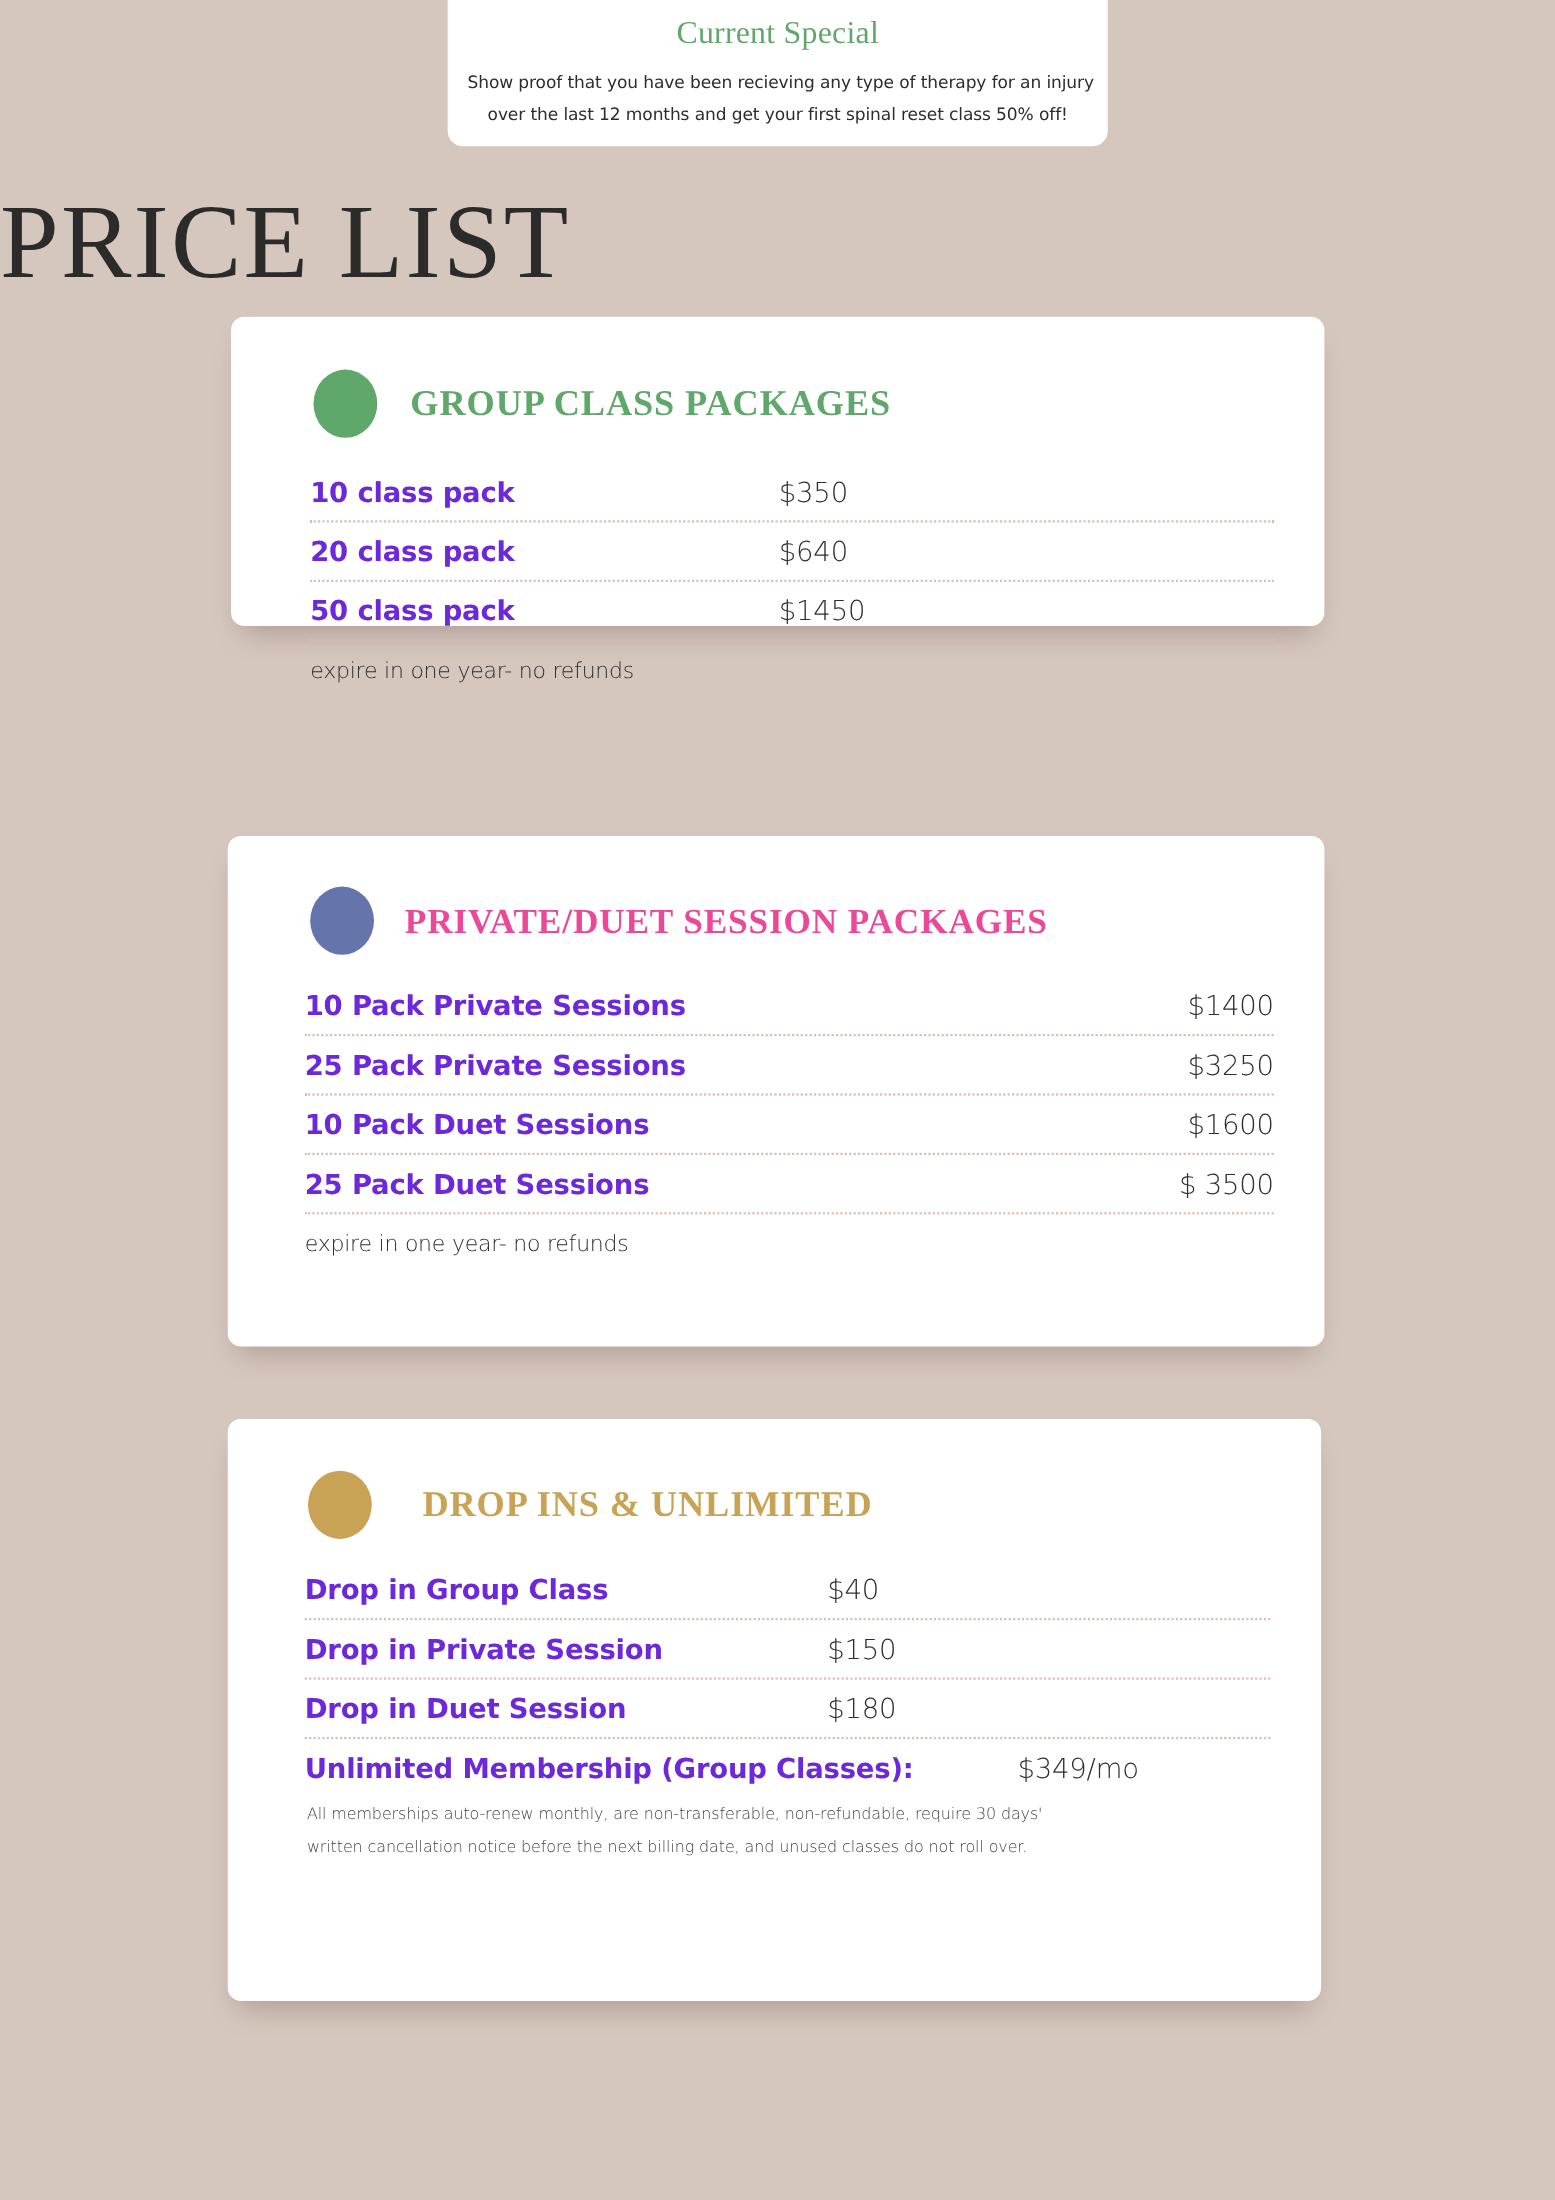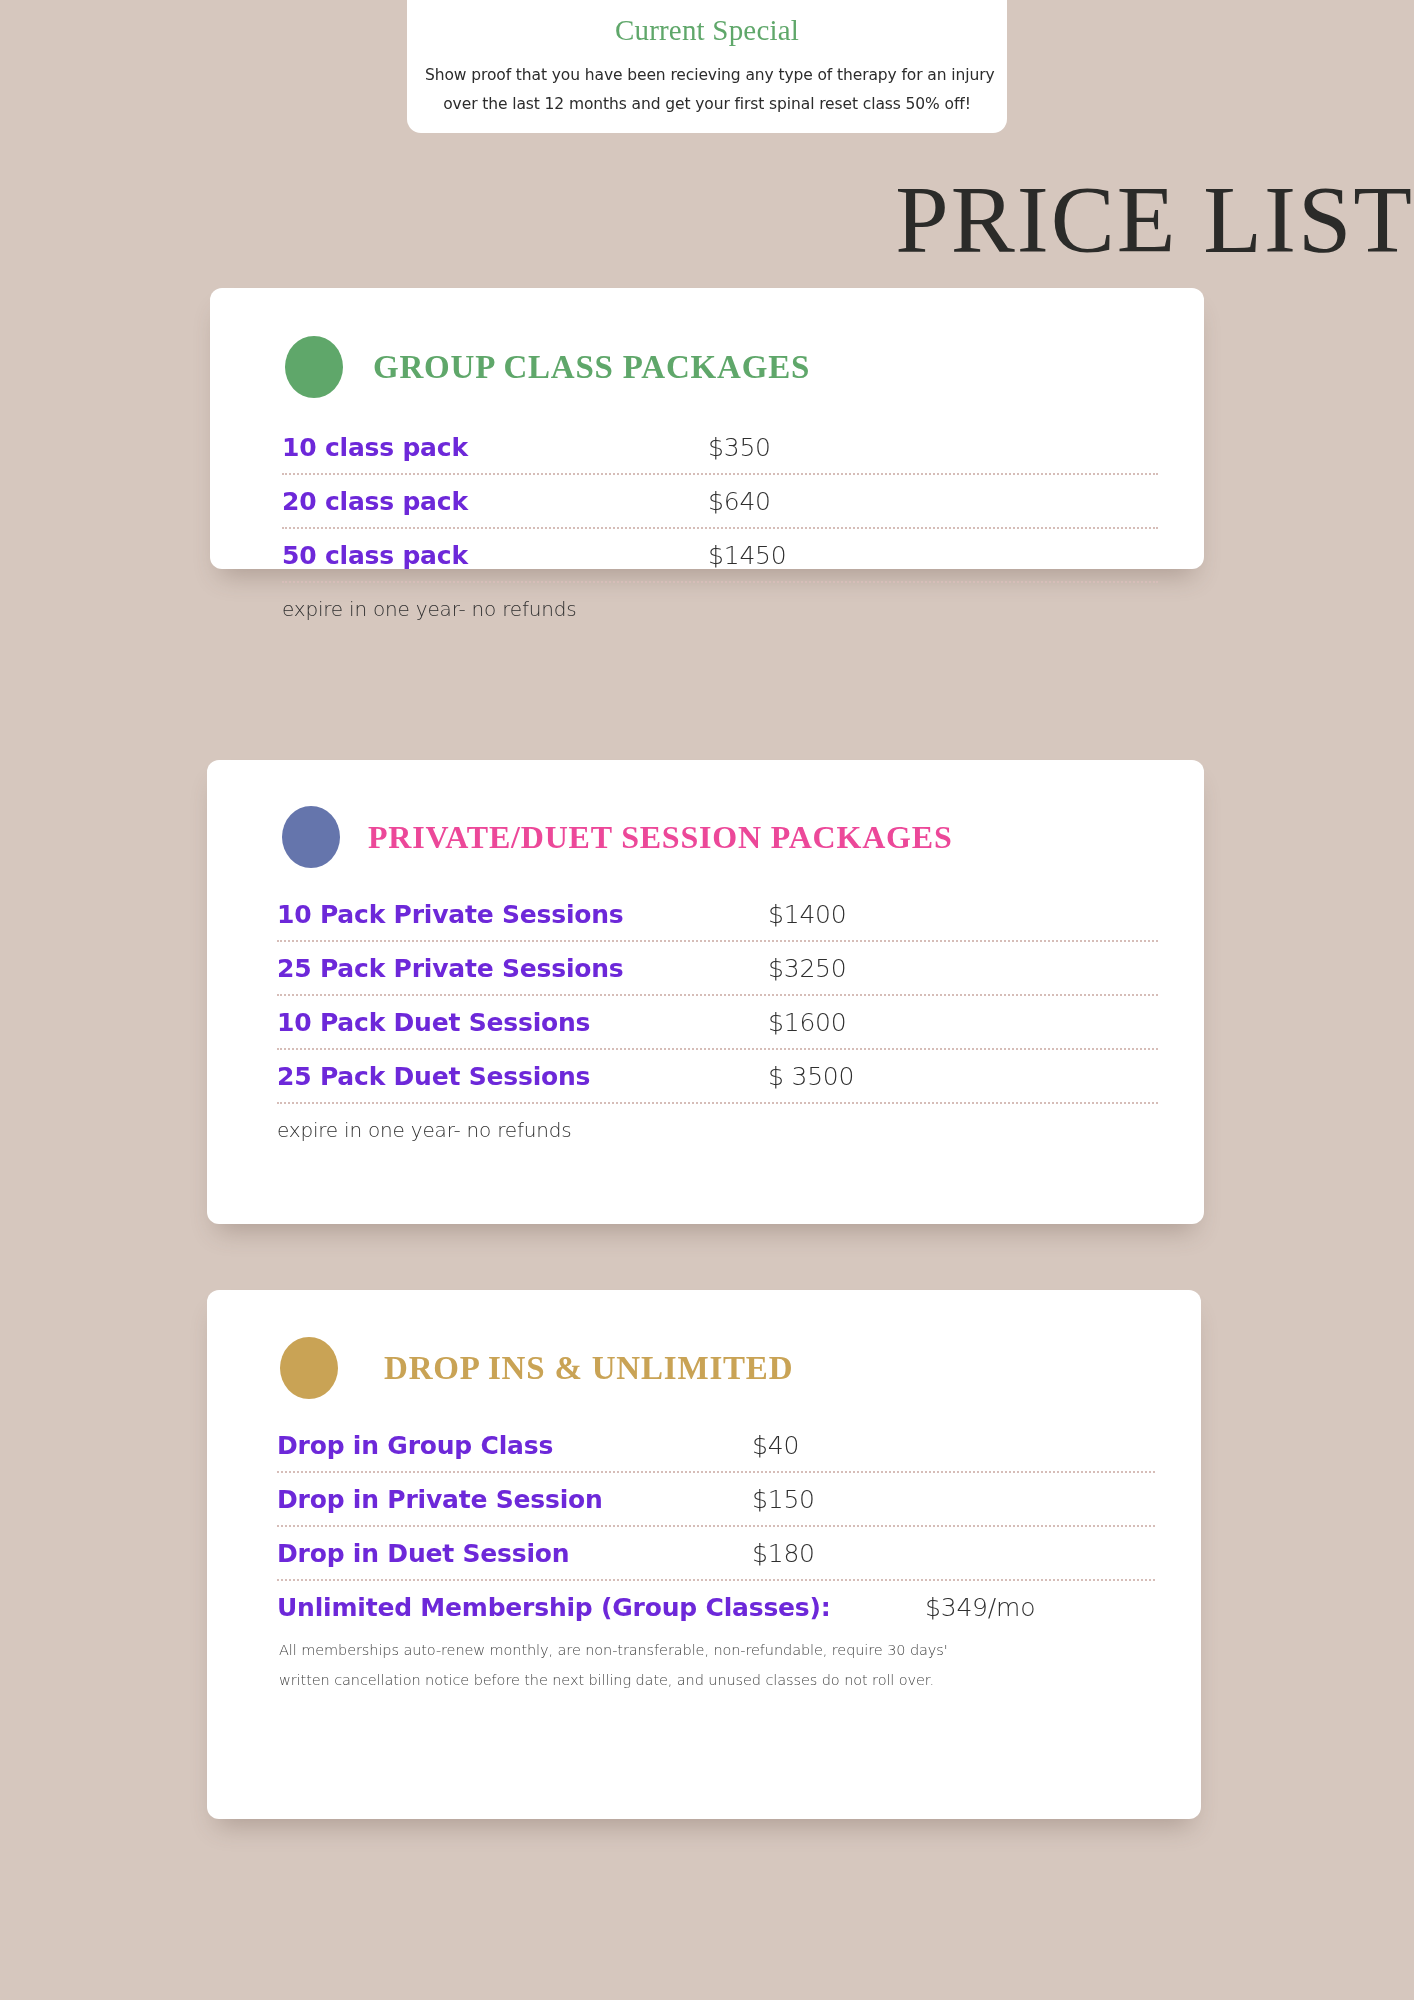--- a/index.html
+++ b/index.html
@@ -46,21 +46,21 @@
     letter-spacing: -0.1px;
     white-space: nowrap;
   }
 
   
   .page-title {
     position: absolute;
     left: 0;
     top: 172px;
     width: 1414px;
-    text-align: right;
+    text-align: left;
     font-family: "Liberation Serif", "DejaVu Serif", serif;
     font-size: 96px;
     font-weight: 400;
     color: #2b2b29;
     letter-spacing: 2px;
     line-height: 1;
   }
 
   
   .card {
@@ -101,21 +101,21 @@
   #card-private .head-title { font-size: 32px; margin-left: 28px; }
   #card-dropin  .head-title { font-size: 33px; margin-left: 46px; }
 
   
   .rows {
     margin: 0;
     padding: 0;
     list-style: none;
   }
   #card-group   .rows { margin: 35px 46px 0 72px; }
-  #card-private .rows { margin: 32px 46px 0 70px; }
+  #card-private .rows { margin: 32px 46px 0 70px; text-align: right; }
   #card-dropin  .rows { margin: 32px 46px 0 70px; }
 
   .row {
     display: flex;
     align-items: baseline;
     padding: 0 0 11px 0;
     border-bottom: 2.5px dotted #d6bdb8;
     margin-bottom: 12px;
   }
   .row.last { border-bottom: none; margin-bottom: 0; padding-bottom: 0; }

